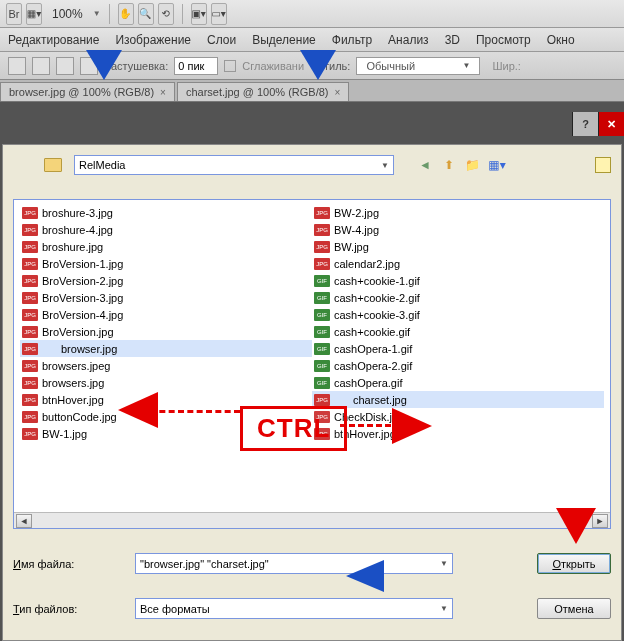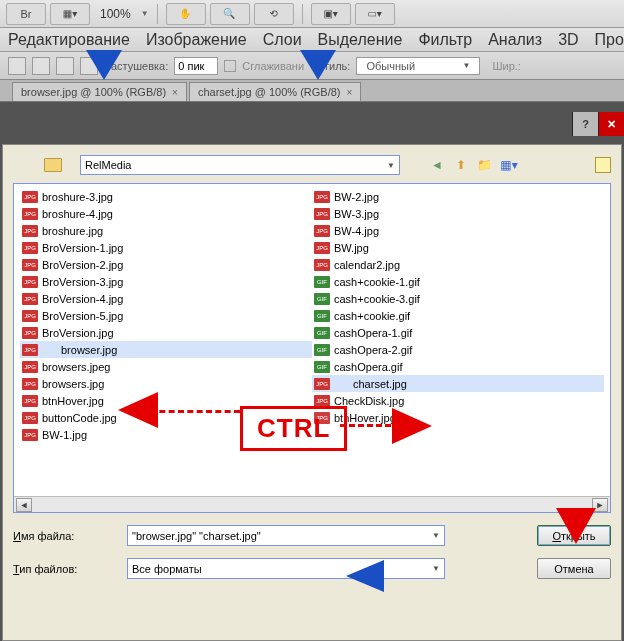--- a/index.html
+++ b/index.html
@@ -1,58 +1,58 @@
 <!DOCTYPE html>
 <html><head>
 <meta charset="utf-8">
 <style>
   * { box-sizing: border-box; margin: 0; padding: 0; font-family: Tahoma, Arial, sans-serif; font-size: 11px; }
   body { width: 624px; height: 641px; background: #535353; overflow: hidden; position: relative; }
   
   .top-toolbar { background: linear-gradient(#e8e8e8,#d8d8d8); height: 28px; border-bottom: 1px solid #999; display: flex; align-items: center; padding: 0 6px; gap: 4px; }
-  .tb-btn { width: 40px; height: 22px; border: 1px solid #aaa; background: #ddd; border-radius: 2px; display: flex; align-items: center; justify-content: center; font-size: 10px; color: #444; }
+  .tb-btn { width: 16px; height: 22px; border: 1px solid #aaa; background: #ddd; border-radius: 2px; display: flex; align-items: center; justify-content: center; font-size: 10px; color: #444; }
   .tb-sep { width: 1px; height: 20px; background: #aaa; margin: 0 4px; }
   .zoom-val { color: #333; font-size: 12px; padding: 0 6px; }
 
   .menubar { background: linear-gradient(#e4e4e4,#d4d4d4); height: 24px; display: flex; align-items: center; padding: 0 8px; gap: 16px; border-bottom: 1px solid #999; }
-  .menubar span { color: #333; font-size: 16px; }
+  .menubar span { color: #333; font-size: 12px; }
 
   .options-bar { background: linear-gradient(#dcdcdc,#cccccc); height: 28px; display: flex; align-items: center; padding: 0 8px; gap: 6px; border-bottom: 1px solid #888; color: #555; font-size: 11px; }
   .opt-btn { width: 18px; height: 18px; border: 1px solid #999; background: #e0e0e0; }
   .opt-input { width: 44px; height: 18px; border: 1px solid #999; background: #fff; padding: 0 3px; font-size: 11px; }
   .opt-select { height: 18px; border: 1px solid #999; background: #fff; font-size: 11px; padding: 0 9px; width: 124px; }
   .opt-chk { width: 12px; height: 12px; border: 1px solid #999; display: inline-block; }
 
-  .tabs-bar { background: #b8b8b8; height: 22px; display: flex; align-items: flex-end; padding: 0 12px; border-bottom: 1px solid #777; }
+  .tabs-bar { background: #b8b8b8; height: 22px; display: flex; align-items: flex-end; padding: 0 0; border-bottom: 1px solid #777; }
   .doc-tab { background: #cfcfcf; border: 1px solid #888; border-bottom: none; padding: 3px 8px; display: flex; align-items: center; gap: 6px; font-size: 11px; color: #444; margin-right: 2px; }
   .doc-tab .x { color: #666; font-size: 10px; }
 
   .dark-gap { background: #535353; height: 42px; position: relative; }
   .titlebar-right { position: absolute; right: 0; top: 10px; display: flex; }
   .title-btn { width: 26px; height: 24px; background: #cc0000; border-left: 1px solid #222; display: flex; align-items: center; justify-content: center; color: #fff; font-weight: bold; }
   .title-btn.help { background: #bbb; color: #333; }
 
   .dialog { background: #ece9d8; border: 1px solid #888; position: absolute; left: 2px; right: 2px; top: 144px; bottom: 0; padding: 10px 10px 6px 10px; }
-  .nav-row { display: flex; align-items: center; gap: 18px; margin-bottom: 8px; padding-left: 31px; }
+  .nav-row { display: flex; align-items: center; gap: 12px; margin-bottom: 24px; padding-left: 31px; }
   .folder-icon { width: 18px; height: 14px; background: #f4d47a; border: 1px solid #b89b3e; border-radius: 1px; }
   .folder-select { flex: 0 0 320px; height: 20px; border: 1px solid #7a96df; background: #fff; padding: 0 4px; font-size: 11px; display: flex; align-items: center; justify-content: space-between; }
   .nav-icons { display: flex; gap: 6px; margin-left: 10px; }
   .nav-ic { width: 18px; height: 18px; display: flex; align-items: center; justify-content: center; font-size: 12px; }
 
   .file-panel { background: #fff; border: 1px solid #7a96df; height: 330px; padding: 4px 6px; position: relative; overflow: hidden; }
   .file-columns { display: flex; height: calc(100% - 18px); }
   .file-col { flex: 0 0 50%; display: flex; flex-direction: column; gap: 0; }
   .file-item { display: flex; align-items: center; gap: 4px; height: 17px; font-size: 11px; color: #000; padding: 0 2px; }
   .file-item .fic { width: 16px; height: 12px; background: #c33; border-radius: 1px; font-size: 6px; color: #fff; display: flex; align-items: center; justify-content: center; }
   .file-item .fic.gif { background: #3a8a3a; }
   .file-item.sel { background: #d5e4fb; gap: 23px; }
   .scroll-row { position: absolute; left: 0; right: 0; bottom: 0; height: 16px; background: #e8e8e8; border-top: 1px solid #bbb; display: flex; justify-content: space-between; align-items: center; padding: 0 2px; }
   .scroll-btn { width: 16px; height: 14px; background: linear-gradient(#f4f4f4,#d4d4d4); border: 1px solid #9a9a9a; display: flex; align-items: center; justify-content: center; font-size: 9px; color: #444; }
 
-  .form-row { display: flex; align-items: center; margin-top: 12px; gap: 4px; }
+  .form-row { display: flex; align-items: center; margin-top: 24px; gap: 12px; }
   .form-label { width: 110px; color: #000; font-size: 11px; }
   .form-select { flex: 0 0 318px; height: 21px; border: 1px solid #7a96df; background: #fff; padding: 0 4px; font-size: 11px; display: flex; align-items: center; justify-content: space-between; }
   .form-btn { width: 74px; height: 21px; background: linear-gradient(#f8f8f8,#ddd); border: 1px solid #888; border-radius: 2px; font-size: 11px; color: #000; display: flex; align-items: center; justify-content: center; margin-left: auto; }
   .form-label u { text-decoration: underline; }
 
   
   .ov-arrow-blue-down { position: absolute; width: 0; height: 0; border-left: 18px solid transparent; border-right: 18px solid transparent; border-top: 30px solid #1a4fc4; z-index: 50; }
   .ov-arrow-blue-left { position: absolute; width: 0; height: 0; border-top: 16px solid transparent; border-bottom: 16px solid transparent; border-right: 38px solid #1a4fc4; z-index: 50; }
   .ov-arrow-red-right { position: absolute; width: 0; height: 0; border-top: 18px solid transparent; border-bottom: 18px solid transparent; border-left: 40px solid #e40000; z-index: 50; }
   .ov-arrow-red-left { position: absolute; width: 0; height: 0; border-top: 18px solid transparent; border-bottom: 18px solid transparent; border-right: 40px solid #e40000; z-index: 50; }
@@ -168,24 +168,20 @@
           <div class="file-item">
             <span class="fic">JPG</span>
             <span>BroVersion-3.jpg</span>
           </div>
           <div class="file-item">
             <span class="fic">JPG</span>
             <span>BroVersion-4.jpg</span>
           </div>
           <div class="file-item">
             <span class="fic">JPG</span>
-            <span>BroVersion-5.jpg</span>
-          </div>
-          <div class="file-item">
-            <span class="fic">JPG</span>
             <span>BroVersion.jpg</span>
           </div>
           <div class="file-item sel">
             <span class="fic">JPG</span>
             <span>browser.jpg</span>
           </div>
           <div class="file-item">
             <span class="fic">JPG</span>
             <span>browsers.jpeg</span>
           </div>
@@ -206,37 +202,37 @@
             <span>BW-1.jpg</span>
           </div>
         </div>
       <div class="file-col" id="col-right">
           <div class="file-item">
             <span class="fic">JPG</span>
             <span>BW-2.jpg</span>
           </div>
           <div class="file-item">
             <span class="fic">JPG</span>
-            <span>BW-3.jpg</span>
-          </div>
-          <div class="file-item">
-            <span class="fic">JPG</span>
             <span>BW-4.jpg</span>
           </div>
           <div class="file-item">
             <span class="fic">JPG</span>
             <span>BW.jpg</span>
           </div>
           <div class="file-item">
             <span class="fic">JPG</span>
             <span>calendar2.jpg</span>
           </div>
           <div class="file-item">
             <span class="fic gif">GIF</span>
             <span>cash+cookie-1.gif</span>
+          </div>
+          <div class="file-item">
+            <span class="fic gif">GIF</span>
+            <span>cash+cookie-2.gif</span>
           </div>
           <div class="file-item">
             <span class="fic gif">GIF</span>
             <span>cash+cookie-3.gif</span>
           </div>
           <div class="file-item">
             <span class="fic gif">GIF</span>
             <span>cash+cookie.gif</span>
           </div>
           <div class="file-item">

